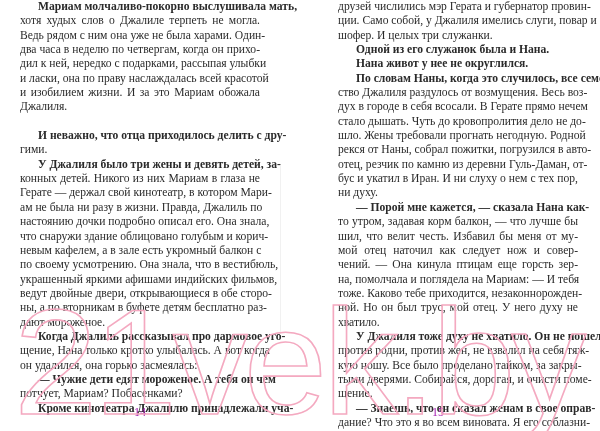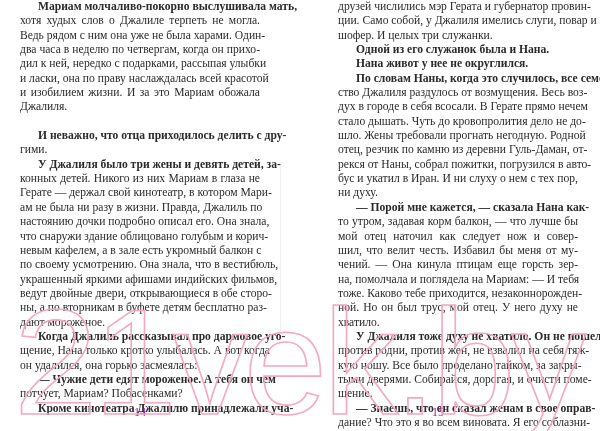--- a/index.html
+++ b/index.html
@@ -83,28 +83,28 @@
       <span class="line">друзей числились мэр Герата и губернатор провин-</span>
       <span class="line">ции. Само собой, у Джалиля имелись слуги, повар и</span>
       <span class="line last">шофер. И целых три служанки.</span>
       <span class="line indent last">Одной из его служанок была и Нана.</span>
       <span class="line indent last">Нана живот у нее не округлился.</span>
       <span class="line indent">По словам Наны, когда это случилось, все семей-</span>
       <span class="line">ство Джалиля раздулось от возмущения. Весь воз-</span>
       <span class="line">дух в городе в себя всосали. В Герате прямо нечем</span>
       <span class="line">стало дышать. Чуть до кровопролития дело не до-</span>
       <span class="line">шло. Жены требовали прогнать негодную. Родной</span>
+      <span class="line">рекся от Наны, собрал пожитки, погрузился в авто-</span>
       <span class="line">отец, резчик по камню из деревни Гуль-Даман, от-</span>
-      <span class="line">рекся от Наны, собрал пожитки, погрузился в авто-</span>
       <span class="line">бус и укатил в Иран. И ни слуху о нем с тех пор,</span>
       <span class="line last">ни духу.</span>
       <span class="line indent">— Порой мне кажется, — сказала Нана как-</span>
       <span class="line">то утром, задавая корм балкон, — что лучше бы</span>
+      <span class="line">шил, что велит честь. Избавил бы меня от му-</span>
       <span class="line">мой отец наточил как следует нож и совер-</span>
-      <span class="line">шил, что велит честь. Избавил бы меня от му-</span>
       <span class="line">чений. — Она кинула птицам еще горсть зер-</span>
       <span class="line">на, помолчала и поглядела на Мариам: — И тебя</span>
       <span class="line">тоже. Каково тебе приходится, незаконнорожден-</span>
       <span class="line">ной. Но он был трус, мой отец. У него духу не</span>
       <span class="line last">хватило.</span>
       <span class="line indent">У Джалиля тоже духу не хватило. Он не пошел</span>
       <span class="line">против родни, против жен, не взвалил на себя тяж-</span>
       <span class="line">кую ношу. Все было проделано тайком, за закры-</span>
       <span class="line">тыми дверями. Собирайся, дорогая, и очисти поме-</span>
       <span class="line last">щение.</span>

